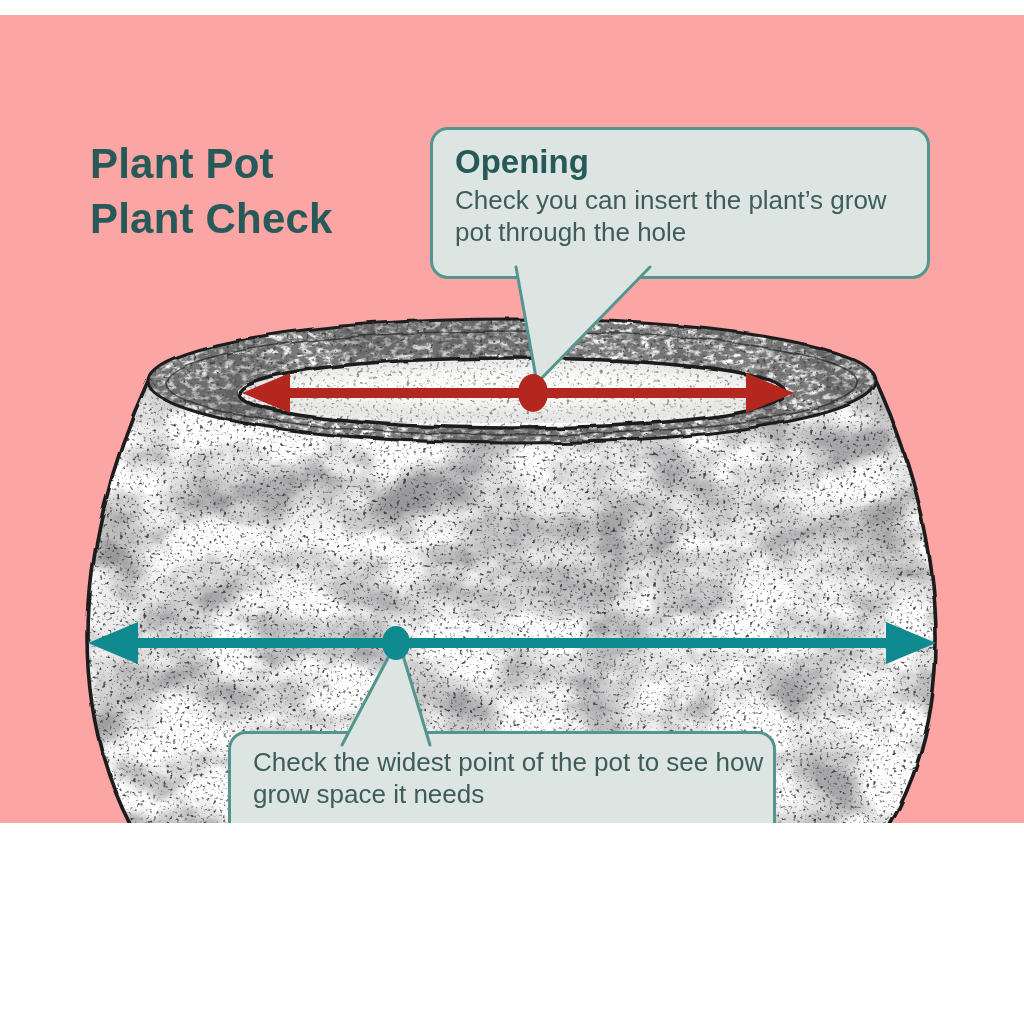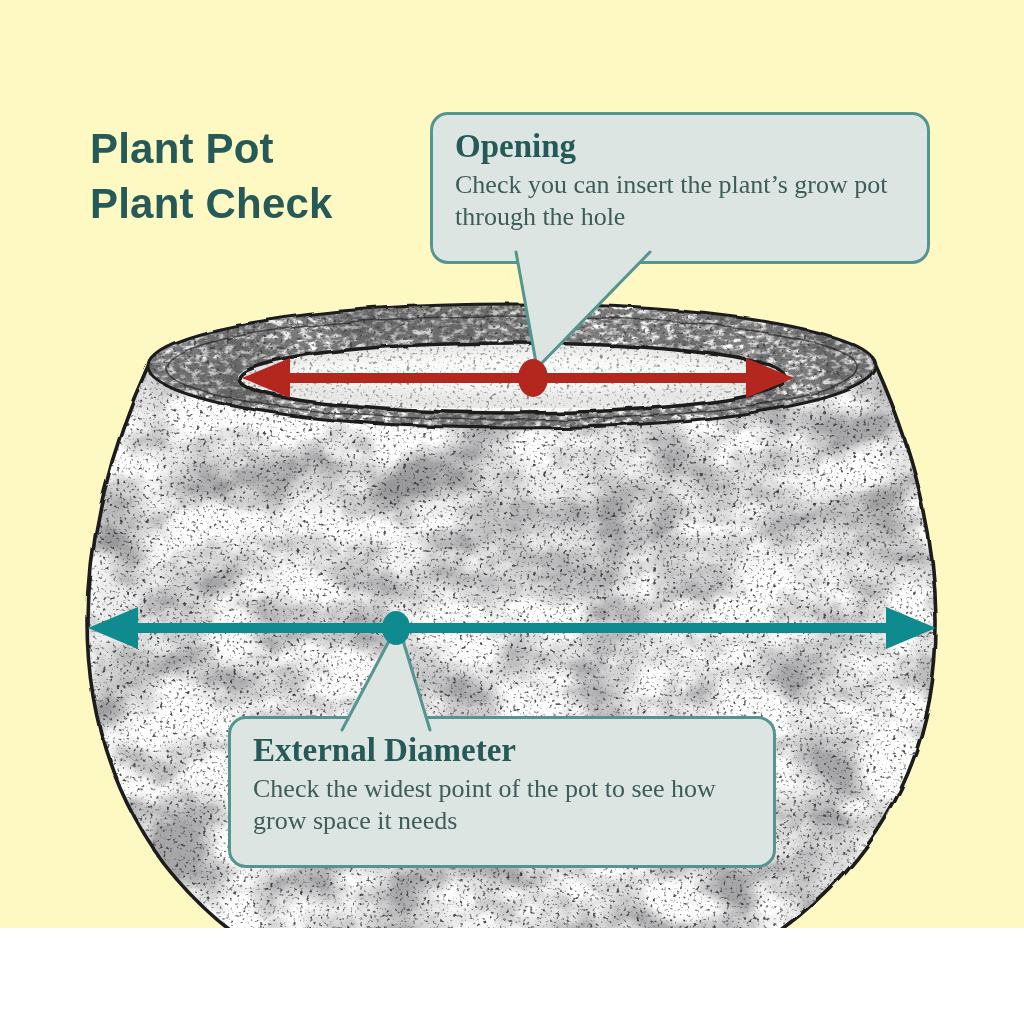--- a/index.html
+++ b/index.html
@@ -9,44 +9,44 @@
     --body_text:#3d5c5a;
     --opening_arrow:#b3271e;
     --diameter_arrow:#0f8a8e;
     --sketch_line:#1c1c1c;
   }
   *{margin:0;padding:0;box-sizing:border-box;}
   html,body{background:#ffffff;}
   body{font-family:"Liberation Sans","DejaVu Sans",sans-serif;}
   .stage{
     position:relative;
-    width:1024px;height:928px;
-    background:#fef9c3;
+    width:1024px;height:808px;
+    background:#fca5a5;
     overflow:hidden;
+    margin-top:15px;
   }
   svg.scene, svg.overlay{
     position:absolute;inset:0;width:1024px;height:1024px;
     pointer-events:none;
   }
   svg.scene{z-index:1;}
   svg.overlay{z-index:3;}
 
   .page-title{
     position:absolute;left:90px;top:122px;z-index:2;
     color:var(--heading);
     font-size:42px;font-weight:700;line-height:1.3;
     letter-spacing:0.2px;
   }
   .callout{
     position:absolute;z-index:2;
     background:var(--callout_bg);
     border:3px solid var(--callout_border);
     border-radius:18px;
     padding:12px 4px 14px 22px;
-    font-family:Liberation Serif, serif;
   }
   .callout-opening{left:430px;top:112px;width:500px;height:152px;}
   .callout-external{left:228px;top:716px;width:548px;height:152px;}
   .callout-title{
     color:var(--heading);
     font-size:33px;font-weight:700;line-height:1.2;
     margin-bottom:2px;
   }
   .callout-body{
     color:var(--body_text);
@@ -156,21 +156,20 @@
     <div>Plant Pot</div>
     <div>Plant Check</div>
   </div>
 
   <div class="callout callout-opening">
     <div class="callout-title">Opening</div>
     <div class="callout-body">Check you can insert the plant’s grow pot through the hole</div>
   </div>
 
   <div class="callout callout-external">
-    <div class="callout-title">External Diameter</div>
     <div class="callout-body">Check the widest point of the pot to see how grow space it needs</div>
   </div>
 
   <svg class="overlay" viewBox="0 0 1024 1024" aria-hidden="true">
     <path class="tail" d="M516 252 L537 368 L650 252"></path>
     <path class="tail" d="M342 730 L398 624 L430 730"></path>
     <ellipse class="red-dot" cx="533" cy="378" rx="15" ry="19"></ellipse>
     <ellipse class="teal-dot" cx="396" cy="628" rx="14" ry="17"></ellipse>
   </svg>
 

